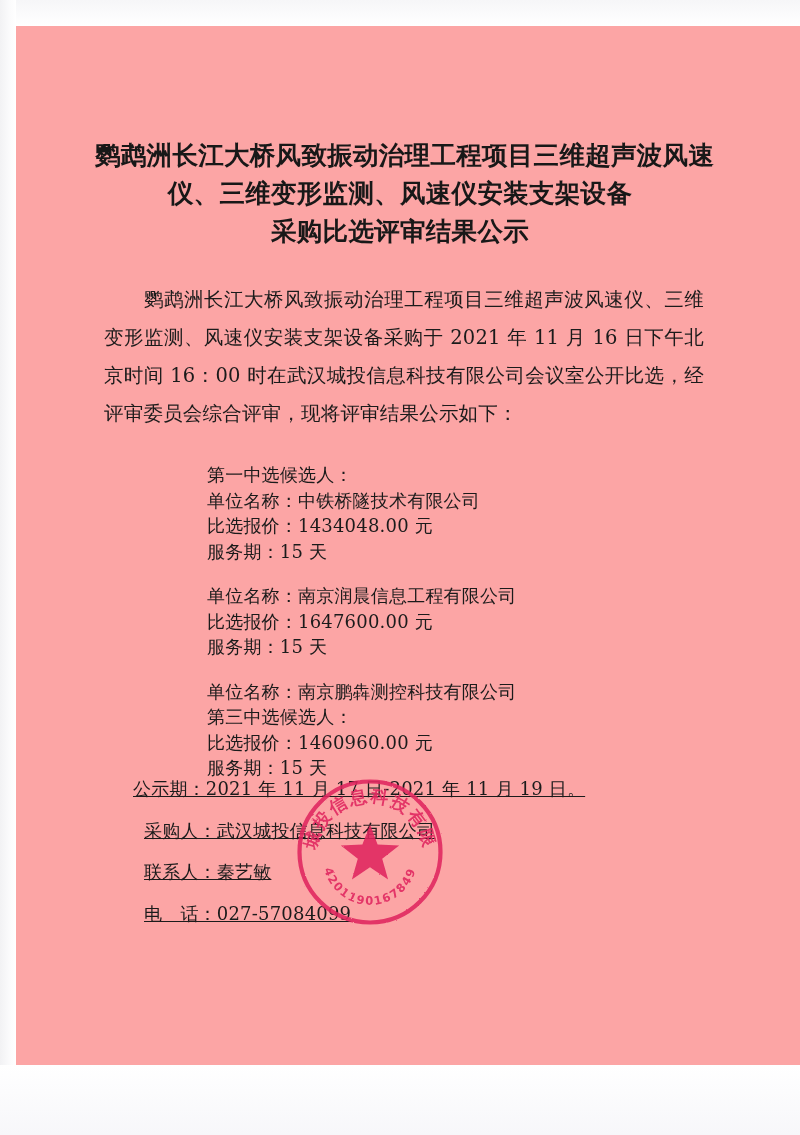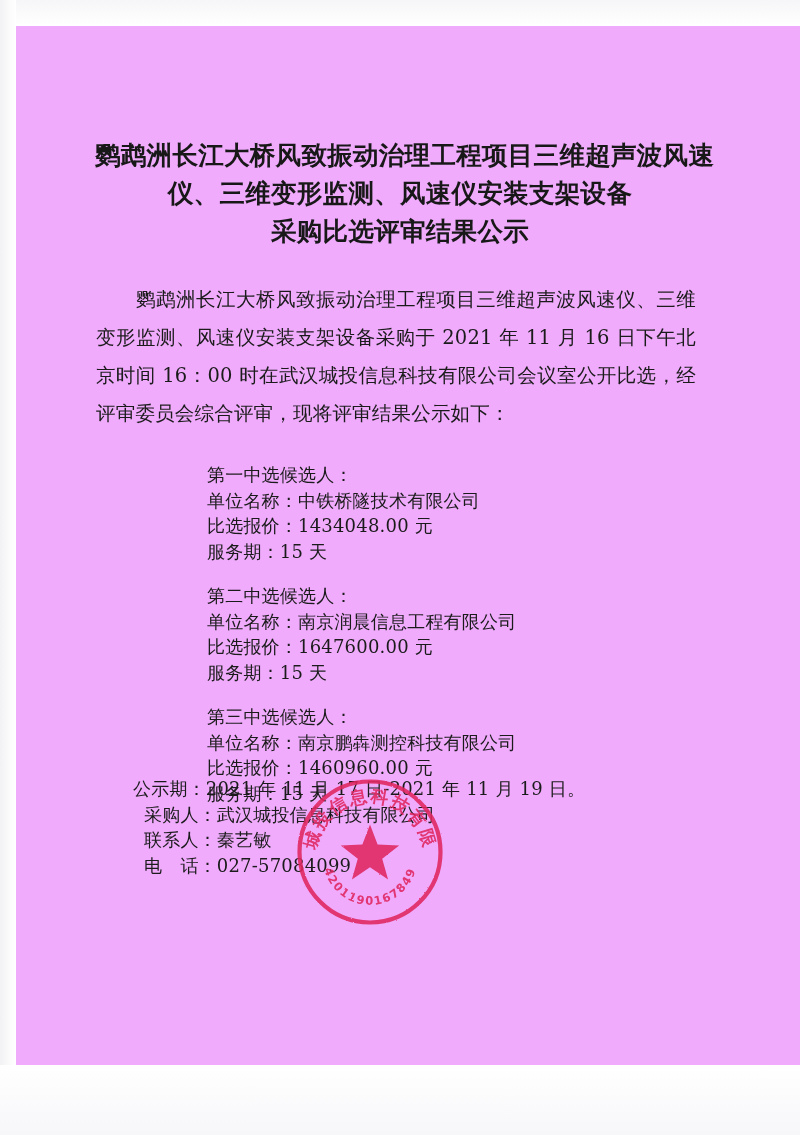--- a/index.html
+++ b/index.html
@@ -7,21 +7,21 @@
     padding: 0;
     background: #ffffff;
   }
   body {
     font-family: "DejaVu Serif", "Liberation Serif", serif;
   }
   .page {
     position: relative;
     width: 800px;
     height: 1135px;
-    background: #f0abfc;
+    background: #fca5a5;
     overflow: hidden;
   }
   
   .scan-tint-left {
     position: absolute;
     left: 0; top: 0;
     width: 16px; height: 1135px;
     background: linear-gradient(to right, #f2f2f4 0%, #fbfbfc 60%, #ffffff 100%);
     pointer-events: none;
   }
@@ -53,21 +53,21 @@
     letter-spacing: 0.3px;
     color: #181818;
   }
   .doc-title .tl {
     display: block;
     white-space: nowrap;
   }
 
   .body-block {
     position: absolute;
-    left: 96px;
+    left: 104px;
     top: 281px;
     width: 600px;
     font-size: 19.5px;
     line-height: 38px;
     color: #1b1b1b;
     text-align: justify;
     text-align-last: left;
     letter-spacing: 0.2px;
   }
   .body-block p {
@@ -98,22 +98,23 @@
     left: 133px;
     top: 776px;
     width: 580px;
     font-size: 18px;
     line-height: 25.5px;
     color: #1b1b1b;
     letter-spacing: 0.2px;
   }
   .closing .ln {
     white-space: nowrap;
-  }
-  .closing .ln.indent1 { padding-left: 11px; }
+    text-decoration: underline;
+  }
+  .closing .ln.indent1 { padding-left: 11px; margin-top: 16px; }
 
   
   .seal {
     position: absolute;
     left: 296px;
     top: 778px;
     width: 148px;
     height: 148px;
     pointer-events: none;
   }
@@ -141,29 +142,28 @@
   <div class="candidates">
 
     <div class="cand-group">
       <div class="cand-line">第一中选候选人：</div>
       <div class="cand-line">单位名称：中铁桥隧技术有限公司</div>
       <div class="cand-line">比选报价：1434048.00 元</div>
       <div class="cand-line">服务期：15 天</div>
     </div>
 
     <div class="cand-group">
-      <div class="cand-line">第二中选候选人：</div>
       <div class="cand-line">单位名称：南京润晨信息工程有限公司</div>
       <div class="cand-line">比选报价：1647600.00 元</div>
       <div class="cand-line">服务期：15 天</div>
     </div>
 
     <div class="cand-group">
+      <div class="cand-line">单位名称：南京鹏犇测控科技有限公司</div>
       <div class="cand-line">第三中选候选人：</div>
-      <div class="cand-line">单位名称：南京鹏犇测控科技有限公司</div>
       <div class="cand-line">比选报价：1460960.00 元</div>
       <div class="cand-line">服务期：15 天</div>
     </div>
 
   </div>
 
   <div class="closing">
     <div class="ln">公示期：2021 年 11 月 17 日-2021 年 11 月 19 日。</div>
     <div class="ln indent1">采购人：武汉城投信息科技有限公司</div>
     <div class="ln indent1">联系人：秦艺敏</div>

